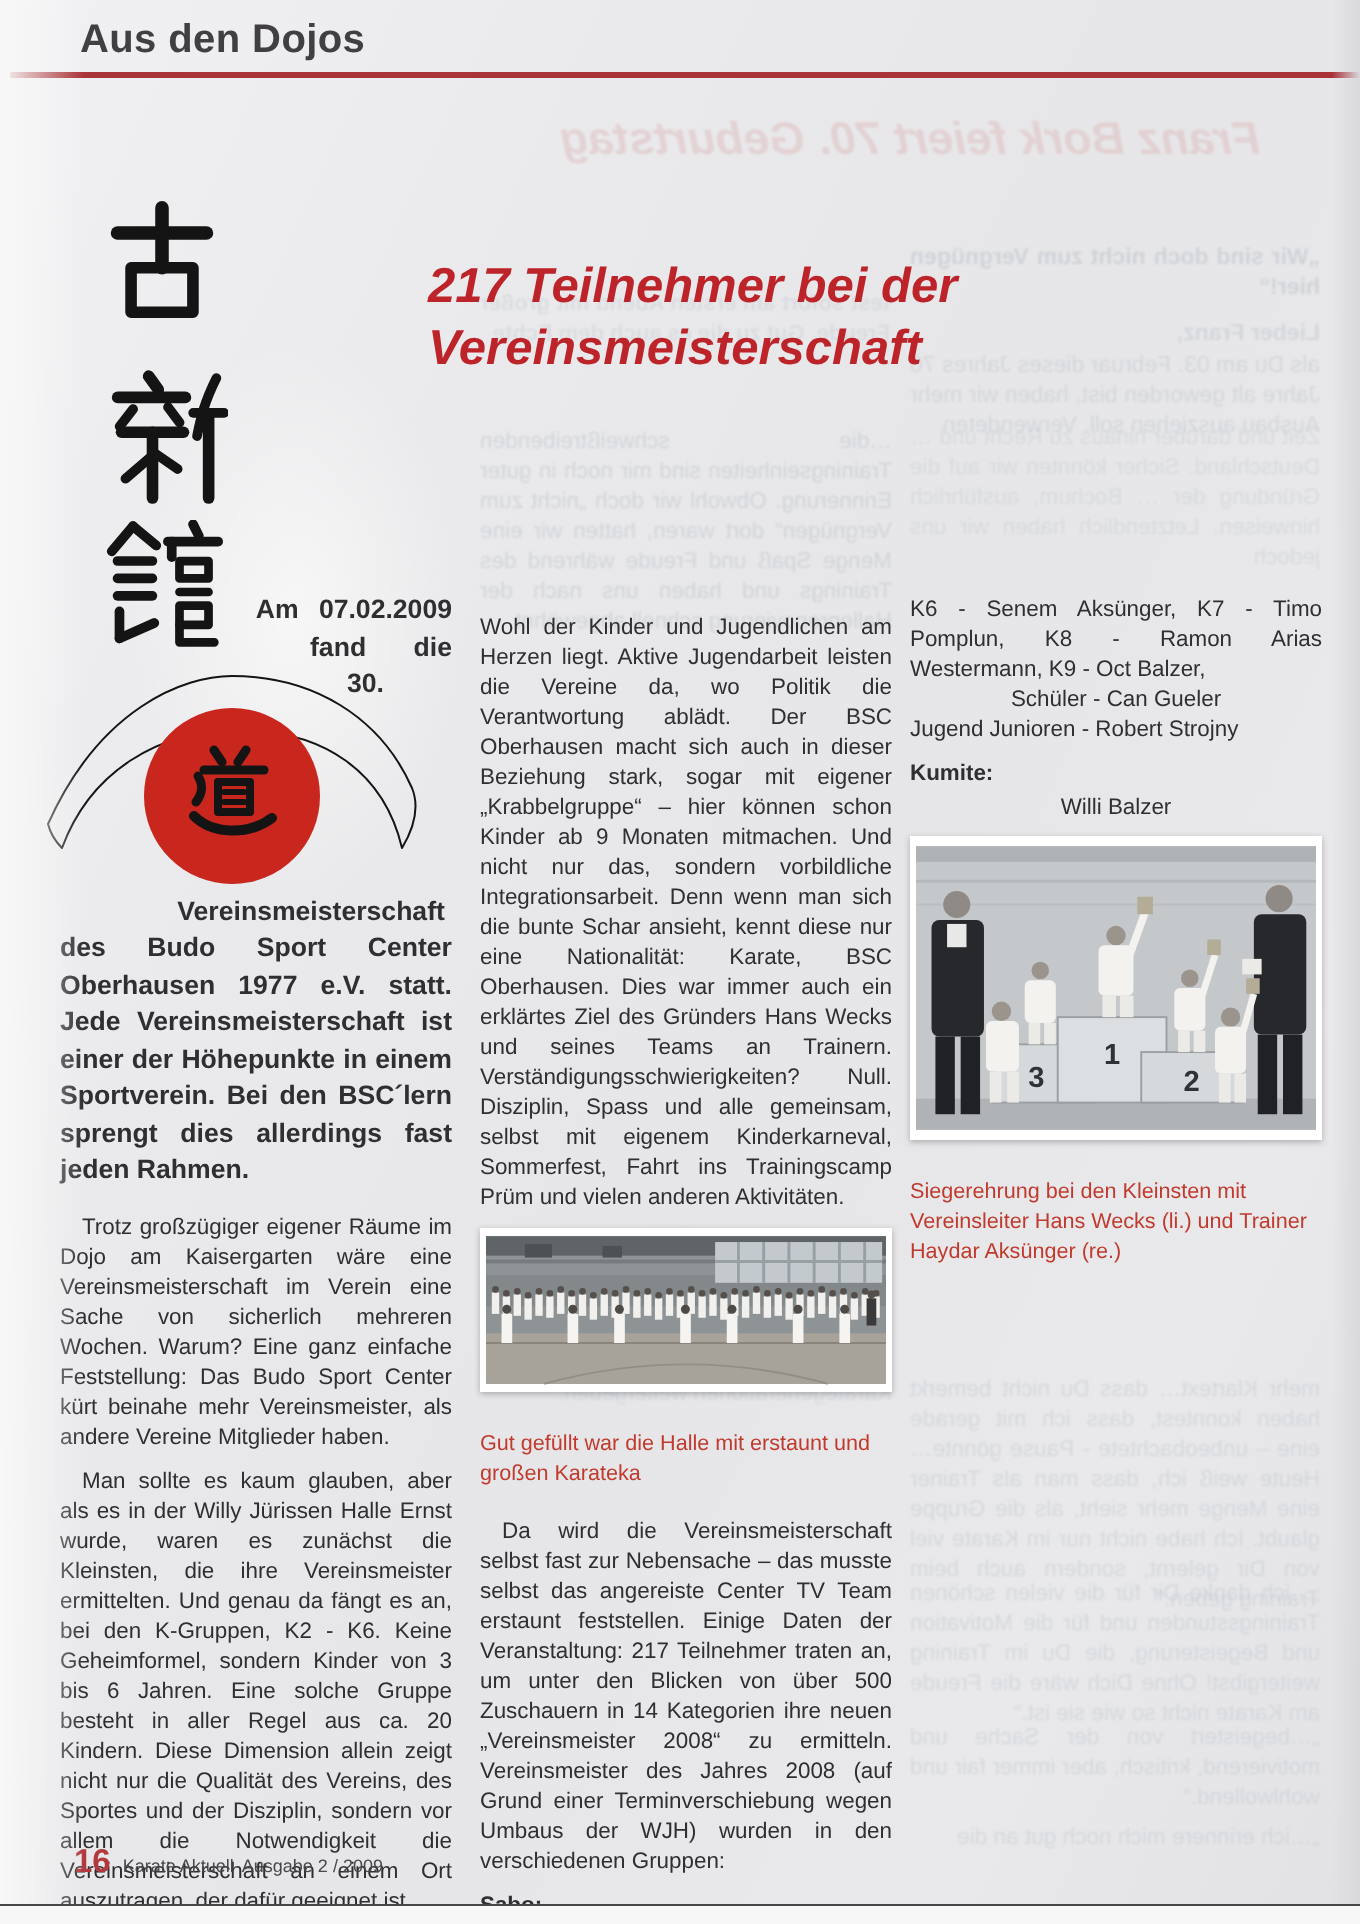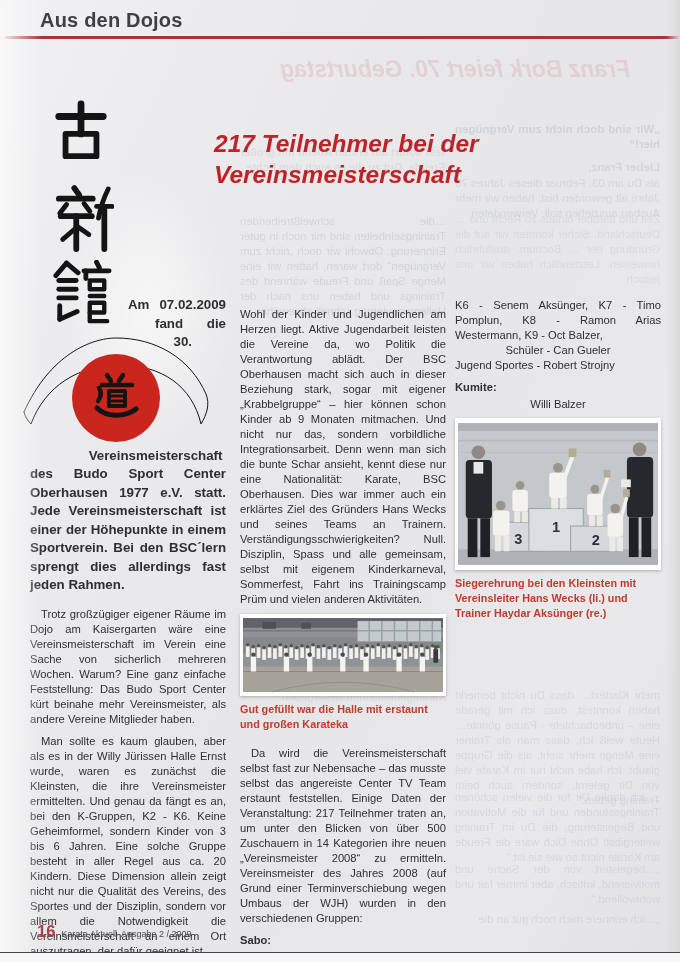--- a/index.html
+++ b/index.html
@@ -30,22 +30,22 @@
   #col-mid{left:240px;top:307px;width:206px;}
   #col-right{left:455px;top:298px;width:206px;}
   .intro{font-weight:bold;font-size:13.3px;line-height:18.5px;text-align:justify;margin-bottom:12px;}
   .logo-float{float:left;width:150px;height:158px;
     shape-outside:polygon(0 0,88px 0,94px 16px,122px 34px,146px 58px,150px 86px,142px 112px,118px 134px,64px 150px,0 156px);}
   .subhead{font-weight:bold;margin:2px 0 1px;text-indent:0;}
   .author{font-weight:normal;text-align:center;margin:2px 0 6px;}
   
   .photo{background:#fff;padding:3px;box-shadow:0 1px 3px rgba(60,60,65,.35);margin:6px 0 0;}
   .photo svg{display:block;}
-  .caption{color:#c03a2d;font-weight:bold;font-size:10.8px;line-height:15px;text-align:left;
-    text-indent:0;margin-top:6px;}
+  .caption{color:#c03a2d;font-weight:normal;font-size:10.8px;line-height:15px;text-align:left;
+    text-indent:0;margin-top:19px;}
   
   .rail{position:absolute;left:0;top:0;}
   .kanji{position:absolute;}
   .kanji path{stroke:#141414;fill:none;stroke-linecap:round;stroke-linejoin:round;}
   
   .bleed{position:absolute;transform:scaleX(-1);text-align:justify;line-height:15px;
     filter:blur(.4px);pointer-events:none;}
   
   .footer{position:absolute;left:37px;top:922px;}
   .pagenum{color:#b23a3e;font-size:16.5px;font-weight:bold;}
@@ -258,21 +258,21 @@
     </div>
     <div class="caption">Gut gefüllt war die Halle mit erstaunt und großen Karateka</div>
     <p style="margin-top:14px">Da wird die Vereinsmeisterschaft selbst fast zur Nebensache – das musste selbst das angereiste Center TV Team erstaunt feststellen. Einige Daten der Veranstaltung: 217 Teilnehmer traten an, um unter den Blicken von über 500 Zuschauern in 14 Kategorien ihre neuen „Vereinsmeister 2008“ zu ermitteln. Vereinsmeister des Jahres 2008 (auf Grund einer Terminverschiebung wegen Umbaus der WJH) wurden in den verschiedenen Gruppen:</p>
     <div class="subhead">Sabo:</div>
     <p class="noindent">K2 - Niklas Höppner,  K3 - Maximilian Sabo,  K4 - Jean Pierre Zwang,  K5 - Ilayda Kümürcü</p>
   </div>
 
   <div class="col" id="col-right">
     <p class="noindent" style="margin-bottom:0">K6 - Senem Aksünger,  K7 - Timo Pomplun,  K8 - Ramon Arias Westermann, K9 - Oct Balzer,</p>
     <p class="noindent" style="margin-bottom:0;text-align:center">Schüler - Can Gueler</p>
-    <p class="noindent" style="text-align:left">Jugend Sportes - Robert Strojny</p>
+    <p class="noindent" style="text-align:left">Jugend Junioren - Robert Strojny</p>
     <div class="subhead" style="margin-top:6px">Kumite:</div>
     <div class="author">Willi Balzer</div>
     <div class="photo">
       <svg width="200" height="146" viewBox="0 0 206 146">
         <rect x="0" y="0" width="206" height="146" fill="#c5c8cb"></rect>
         <rect x="0" y="0" width="206" height="8" fill="#aeb2b5"></rect>
         <path d="M0 18 H206" stroke="#b4b8bb" stroke-width="1.5"></path>
         <path d="M0 30 H206" stroke="#babec1" stroke-width="1"></path>
         <rect x="0" y="130" width="206" height="16" fill="#b0b3b6"></rect>
 

